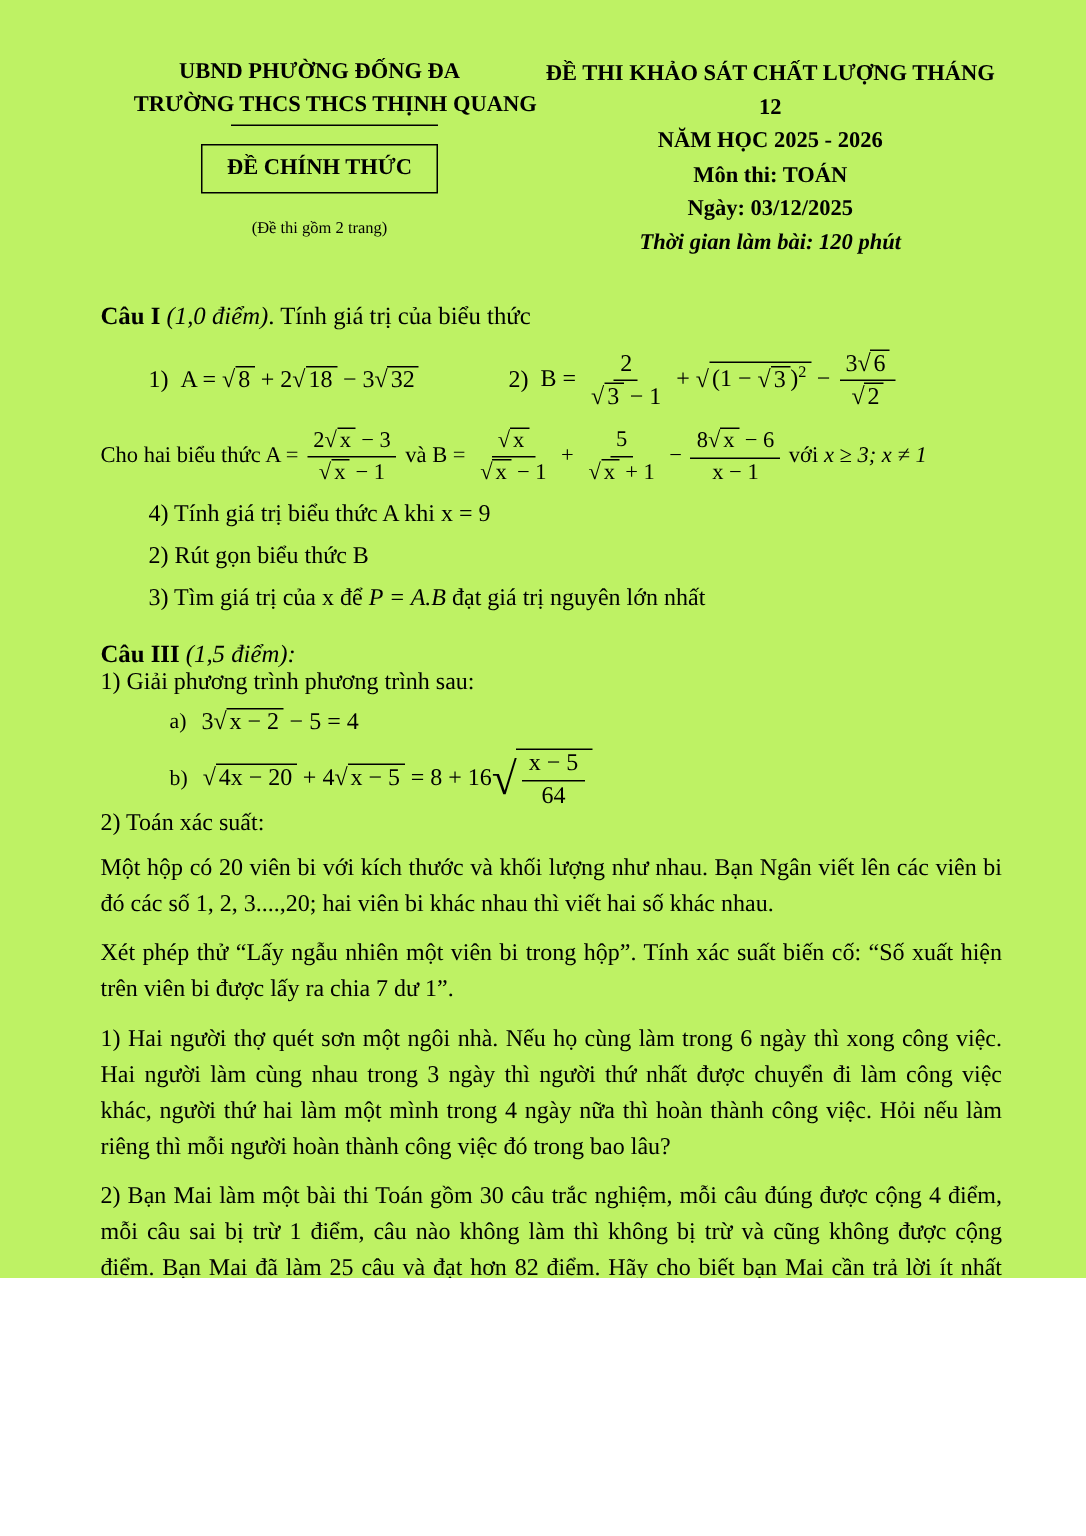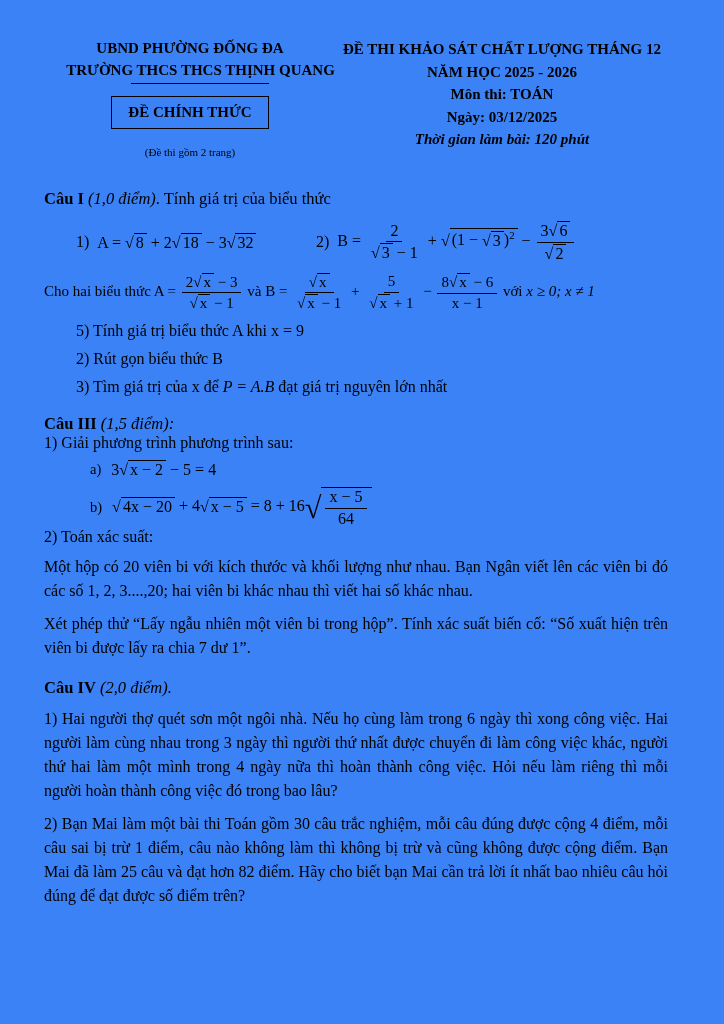--- a/index.html
+++ b/index.html
@@ -1,20 +1,20 @@
 <!DOCTYPE html>
 <html><head>
 <meta charset="utf-8">
 <style>
   * { margin:0; padding:0; box-sizing:border-box; }
   html,body { background:#ffffff; }
   .page {
-    width:724px; height:1024px; background:#3b82f6; color:#000;
+    width:724px; height:852px; background:#bef264; color:#000;
     font-family:"Liberation Serif", serif; font-size:16px;
-    padding:38px 56px 0 44px; overflow:hidden; position:relative;
+    padding:38px 56px 0 67px; overflow:hidden; position:relative;
   }
   .b { font-weight:bold; }
   .i { font-style:italic; }
 
   
   .hdr { display:flex; }
   .hdr-left { width:292px; text-align:center; font-size:15px; line-height:1.45; }
   .hdr-right { flex:1; text-align:center; font-size:15px; line-height:1.5; }
   .school-name { display:inline-block;margin-left:21px; }
   .school-name::after { content:""; display:block; width:138px; margin:1px auto 0; border-bottom:1px solid #000; }
@@ -141,23 +141,23 @@
             <span class="de"><span class="sq">
                 <span class="sym">√</span>
                 <span class="rad">x</span>
               </span> + 1</span>
           </span> − <span class="fr">
             <span class="nu">8<span class="sq">
                 <span class="sym">√</span>
                 <span class="rad">x</span>
               </span> − 6</span>
             <span class="de">x − 1</span>
-          </span></span><span> với </span><span class="i">x ≥ 0; x ≠ 1</span>
+          </span></span><span> với </span><span class="i">x ≥ 3; x ≠ 1</span>
     </div>
-    <div class="list-item">5) Tính giá trị biểu thức A khi x = 9</div>
+    <div class="list-item">4) Tính giá trị biểu thức A khi x = 9</div>
     <div class="list-item">2) Rút gọn biểu thức B</div>
     <div class="list-item"><span>3) Tìm giá trị của x để </span><span class="i">P = A.B</span><span> đạt giá trị nguyên lớn nhất</span></div>
 
     <p class="q-head"><span class="b">Câu III</span><span class="pts"> (1,5 điểm):</span></p>
     <div class="sub-line">1) Giải phương trình phương trình sau:</div>
     <div class="sub-item">
       <span class="lbl">a)</span>
       <span class="math">3<span class="sq">
             <span class="sym">√</span>
             <span class="rad">x − 2</span>
@@ -176,18 +176,17 @@
             <span class="rad"><span class="fr">
                 <span class="nu">x − 5</span>
                 <span class="de">64</span>
               </span></span>
           </span></span>
     </div>
     <div class="sub-line">2) Toán xác suất:</div>
     <p class="para">Một hộp có 20 viên bi với kích thước và khối lượng như nhau. Bạn Ngân viết lên các viên bi đó các số 1, 2, 3....,20; hai viên bi khác nhau thì viết hai số khác nhau.</p>
     <p class="para">Xét phép thử “Lấy ngẫu nhiên một viên bi trong hộp”. Tính xác suất biến cố: “Số xuất hiện trên viên bi được lấy ra chia 7 dư 1”.</p>
 
-    <p class="q-head"><span class="b">Câu IV</span><span class="pts"> (2,0 điểm).</span></p>
     <p class="para">1) Hai người thợ quét sơn một ngôi nhà. Nếu họ cùng làm trong 6 ngày thì xong công việc. Hai người làm cùng nhau trong 3 ngày thì người thứ nhất được chuyển đi làm công việc khác, người thứ hai làm một mình trong 4 ngày nữa thì hoàn thành công việc. Hỏi nếu làm riêng thì mỗi người hoàn thành công việc đó trong bao lâu?</p>
     <p class="para">2) Bạn Mai làm một bài thi Toán gồm 30 câu trắc nghiệm, mỗi câu đúng được cộng 4 điểm, mỗi câu sai bị trừ 1 điểm, câu nào không làm thì không bị trừ và cũng không được cộng điểm. Bạn Mai đã làm 25 câu và đạt hơn 82 điểm. Hãy cho biết bạn Mai cần trả lời ít nhất bao nhiêu câu hỏi đúng để đạt được số điểm trên?</p>
 
   </main>
 </div>
 
 </body></html>

